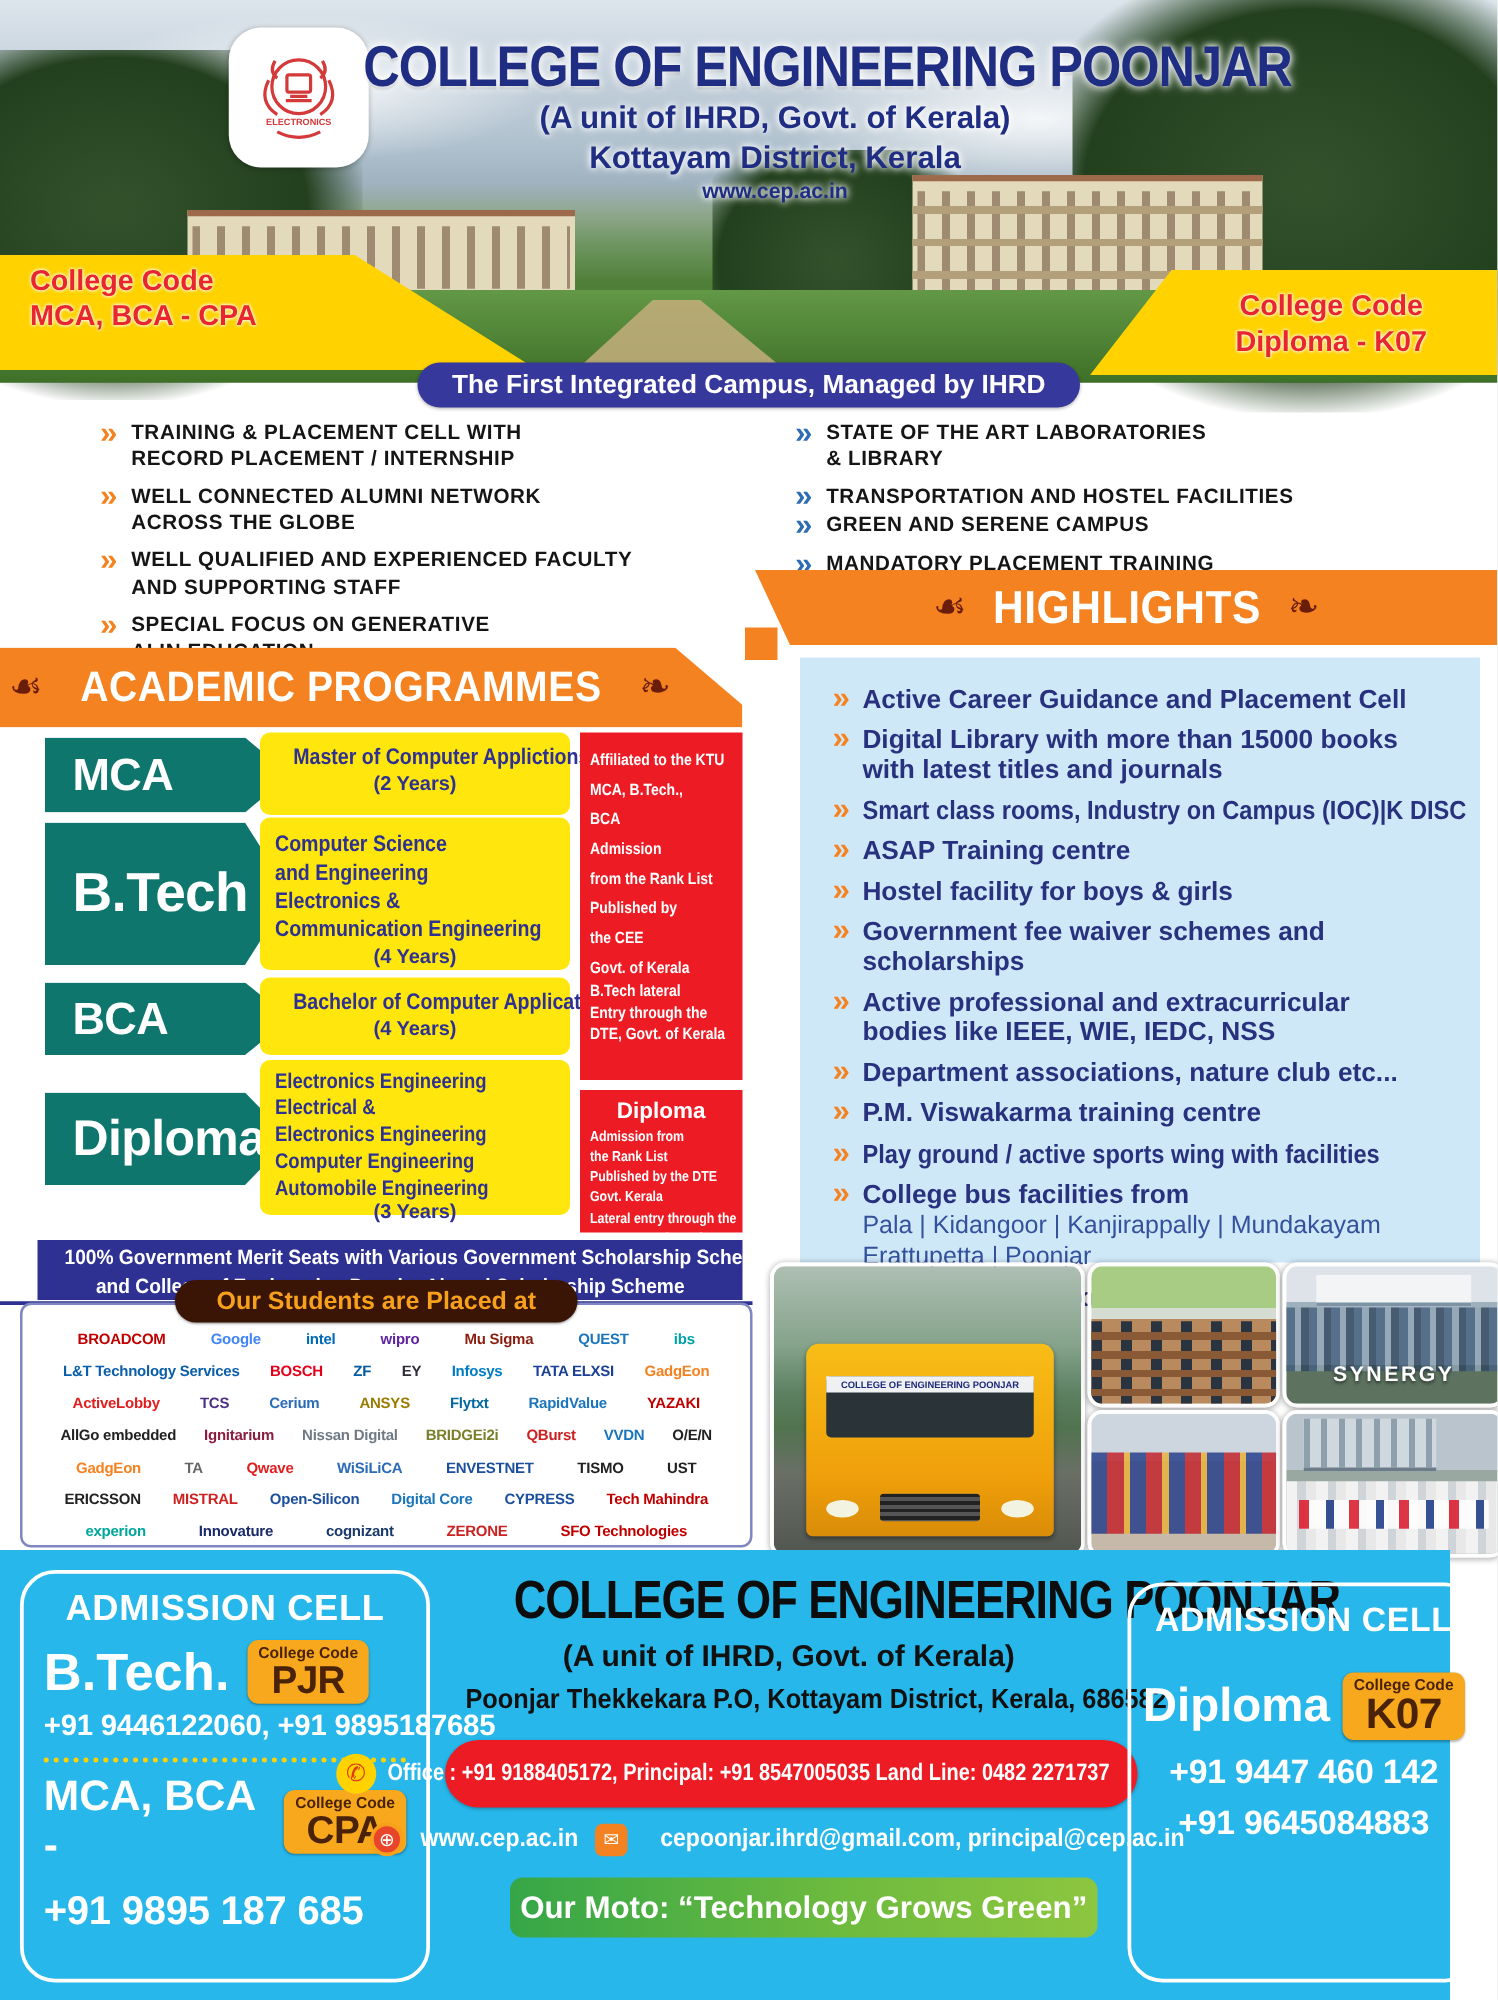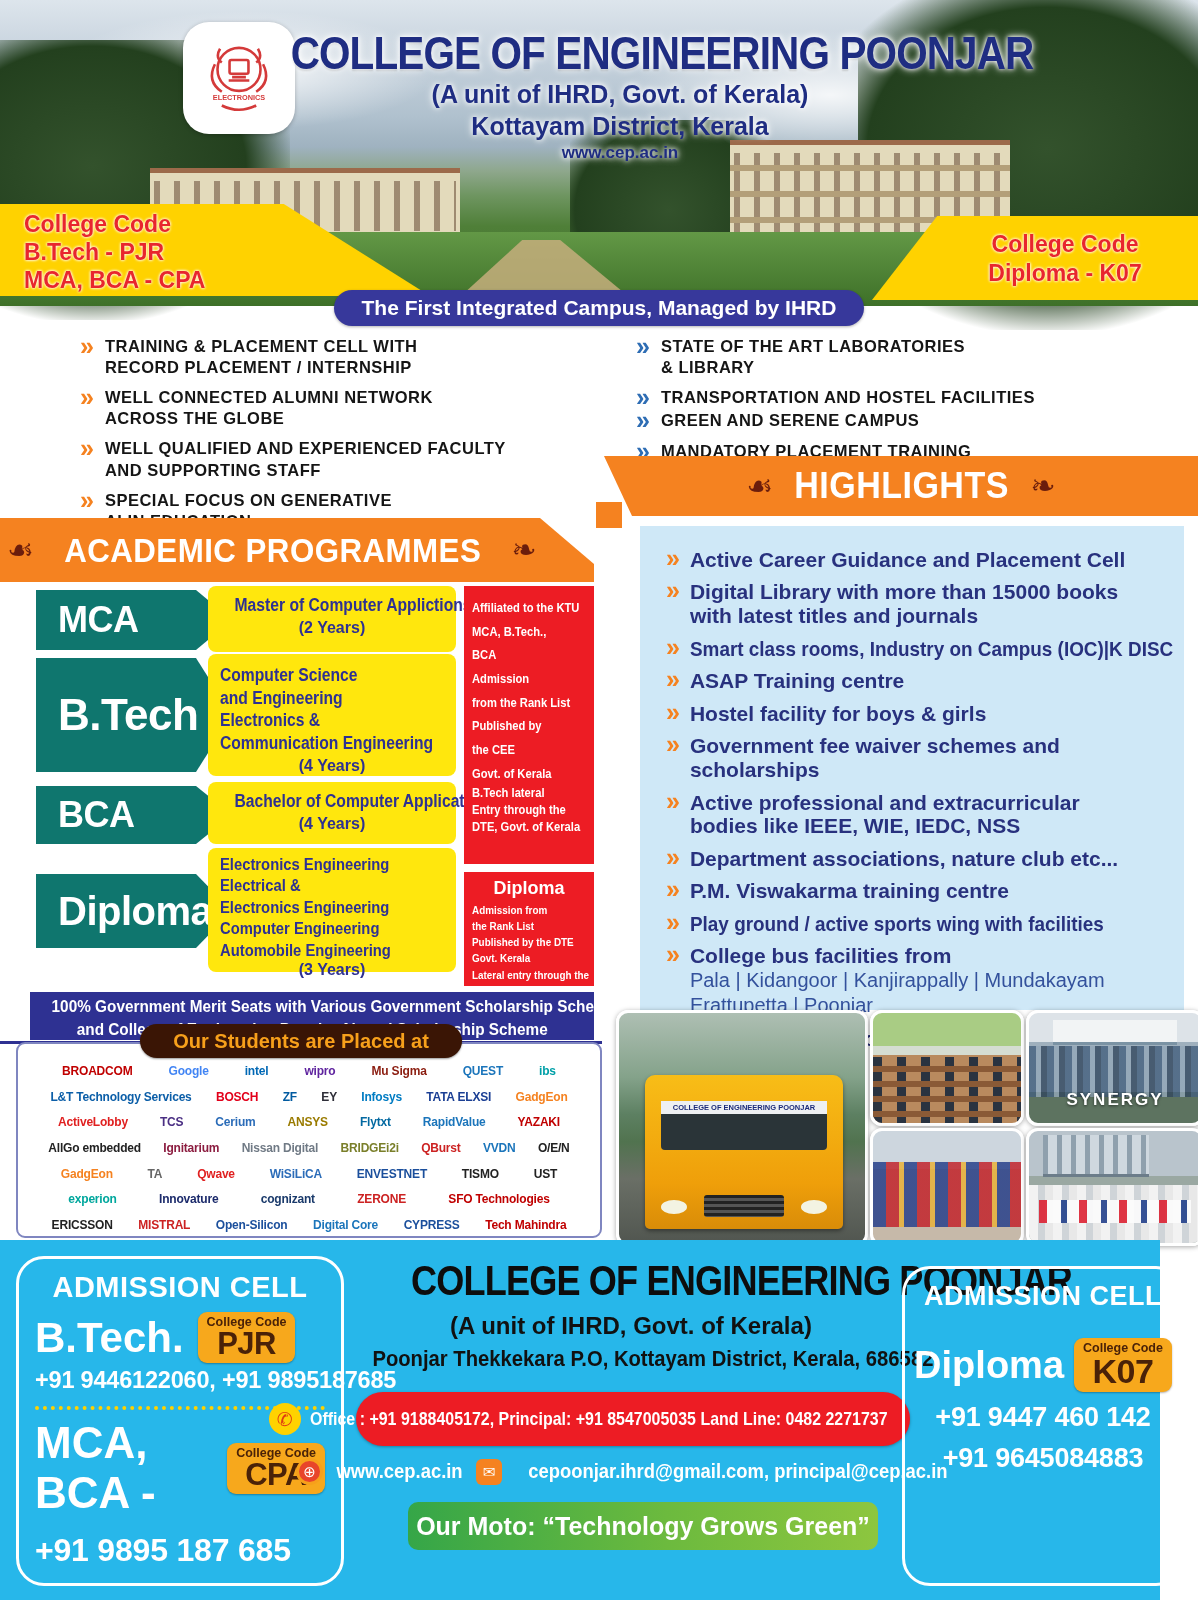--- a/index.html
+++ b/index.html
@@ -198,21 +198,20 @@
       </svg>
     </div>
 
     <div class="hero-title"><span>COLLEGE OF ENGINEERING POONJAR</span></div>
     <div class="hero-sub" style="top:80px;font-size:25px;">(A unit of IHRD, Govt. of Kerala)</div>
     <div class="hero-sub" style="top:112px;font-size:25px;">Kottayam District, Kerala</div>
     <div class="hero-sub" style="top:143px;font-size:17px;">www.cep.ac.in</div>
 
     <div class="code-flag code-left">
       <div>College Code</div>
-      <div>B.Tech - PJR</div>
       <div>MCA, BCA - CPA</div>
     </div>
     <div class="code-flag code-right">
       <div>College Code</div>
       <div>Diploma - K07</div>
     </div>
   </div>
   <div class="campus-banner">The First Integrated Campus, Managed by IHRD</div>
 
   <div class="feat-col l">
@@ -464,33 +463,33 @@
     <div class="logo-row">
       <span class="logo" style="color: rgb(245, 130, 32);">GadgEon</span>
       <span class="logo" style="color: rgb(102, 102, 102);">TA</span>
       <span class="logo" style="color: rgb(224, 32, 32);">Qwave</span>
       <span class="logo" style="color: rgb(43, 108, 184);">WiSiLiCA</span>
       <span class="logo" style="color: rgb(27, 79, 156);">ENVESTNET</span>
       <span class="logo" style="color: rgb(34, 34, 34);">TISMO</span>
       <span class="logo" style="color: rgb(34, 34, 34);">UST</span>
     </div>
     <div class="logo-row">
-      <span class="logo" style="color: rgb(0, 167, 157);">experion</span>
-      <span class="logo" style="color: rgb(27, 42, 107);">Innovature</span>
-      <span class="logo" style="color: rgb(26, 58, 107);">cognizant</span>
-      <span class="logo" style="color: rgb(204, 34, 34);">ZERONE</span>
-      <span class="logo" style="color: rgb(192, 0, 0);">SFO Technologies</span>
-    </div>
-    <div class="logo-row">
       <span class="logo" style="color: rgb(34, 34, 34);">ERICSSON</span>
       <span class="logo" style="color: rgb(204, 34, 34);">MISTRAL</span>
       <span class="logo" style="color: rgb(27, 79, 156);">Open-Silicon</span>
       <span class="logo" style="color: rgb(27, 117, 187);">Digital Core</span>
       <span class="logo" style="color: rgb(27, 79, 156);">CYPRESS</span>
       <span class="logo" style="color: rgb(192, 0, 0);">Tech Mahindra</span>
+    </div>
+    <div class="logo-row">
+      <span class="logo" style="color: rgb(0, 167, 157);">experion</span>
+      <span class="logo" style="color: rgb(27, 42, 107);">Innovature</span>
+      <span class="logo" style="color: rgb(26, 58, 107);">cognizant</span>
+      <span class="logo" style="color: rgb(204, 34, 34);">ZERONE</span>
+      <span class="logo" style="color: rgb(192, 0, 0);">SFO Technologies</span>
     </div>
   </div>
   <div class="placed-pill">Our Students are Placed at</div>
 
   <div class="photo p-bus">
     <div class="bus-body">
       <div class="bus-shield">
         <div class="bus-banner">COLLEGE OF ENGINEERING POONJAR</div>
       </div>
       <div class="bus-grill"></div>
@@ -522,21 +521,21 @@
       <div class="prog-row">
         <span style="font-size:42px;font-weight:bold;">B.Tech.</span>
         <span class="badge">
           <div class="bsm">College Code</div>
           <div class="bcode">PJR</div>
         </span>
       </div>
       <div class="phones">+91 9446122060, +91 9895187685</div>
       <div class="dotline"></div>
       <div class="prog-row">
-        <span style="font-size:44px;font-weight:bold;">MCA, BCA -</span>
+        <span style="font-size:34px;font-weight:bold;">MCA, BCA -</span>
         <span class="badge">
           <div class="bsm">College Code</div>
           <div class="bcode">CPA</div>
         </span>
       </div>
       <div class="phones" style="font-size:32px;margin-top:14px;">+91 9895 187 685</div>
     </div>
 
     <div class="c-head"><span>COLLEGE OF ENGINEERING POONJAR</span></div>
     <div class="c-sub">(A unit of IHRD, Govt. of Kerala)</div>

